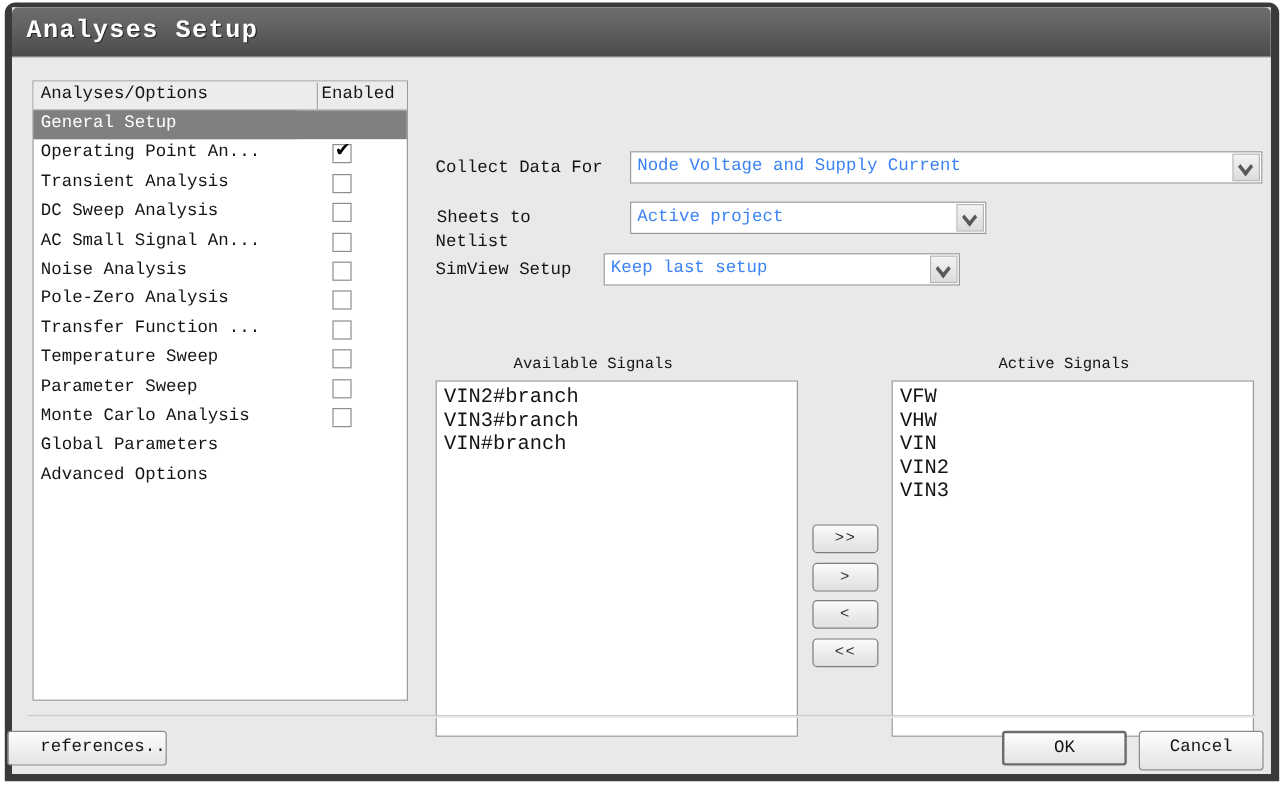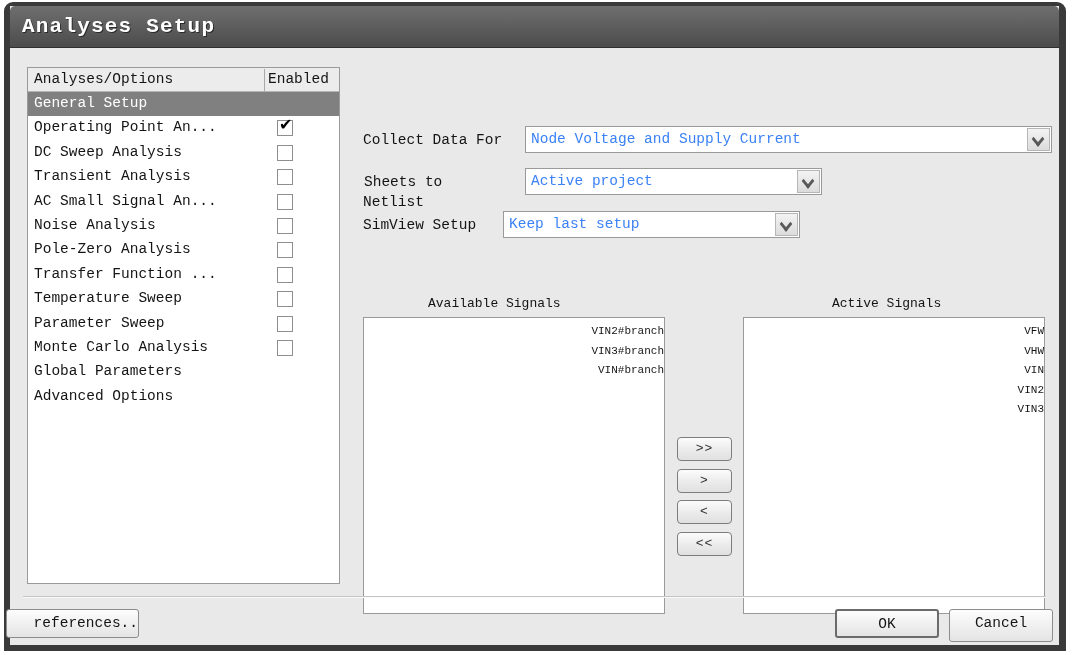--- a/index.html
+++ b/index.html
@@ -239,26 +239,25 @@
   .listbox {
     position: absolute;
     background: #ffffff;
     border: 1px solid #9a9a9a;
     box-sizing: border-box;
     overflow: hidden;
   }
   .list-available { left: 353px; top: 269px; width: 302px; height: 297px; }
   .list-active    { left: 733px; top: 269px; width: 302px; height: 297px; }
   .listbox .item {
-    font-size: 11px;
+    font-size: 17px;
     color: #141414;
     padding: 0 0 0 6px;
     line-height: 19.5px;
     white-space: nowrap;
-    text-align: right;
   }
   .listbox .inner { padding-top: 4px; }
 
   
   .xfer {
     position: absolute;
     left: 667px;
     width: 55px;
     height: 24px;
     background: linear-gradient(to bottom, #fcfcfc 0%, #ececec 50%, #e0e0e0 100%);
@@ -345,25 +344,25 @@
                 <div class="sel-cap"></div>
                 <div class="label">General Setup</div>
               </div>
               <div class="row">
                 <div class="label">Operating Point An...</div>
                 <div class="cb">
                   <span class="tick">✔</span>
                 </div>
               </div>
               <div class="row">
+                <div class="label">Transient Analysis</div>
+                <div class="cb"></div>
+              </div>
+              <div class="row">
                 <div class="label">DC Sweep Analysis</div>
-                <div class="cb"></div>
-              </div>
-              <div class="row">
-                <div class="label">Transient Analysis</div>
                 <div class="cb"></div>
               </div>
               <div class="row">
                 <div class="label">AC Small Signal An...</div>
                 <div class="cb"></div>
               </div>
               <div class="row">
                 <div class="label">Noise Analysis</div>
                 <div class="cb"></div>
               </div>

